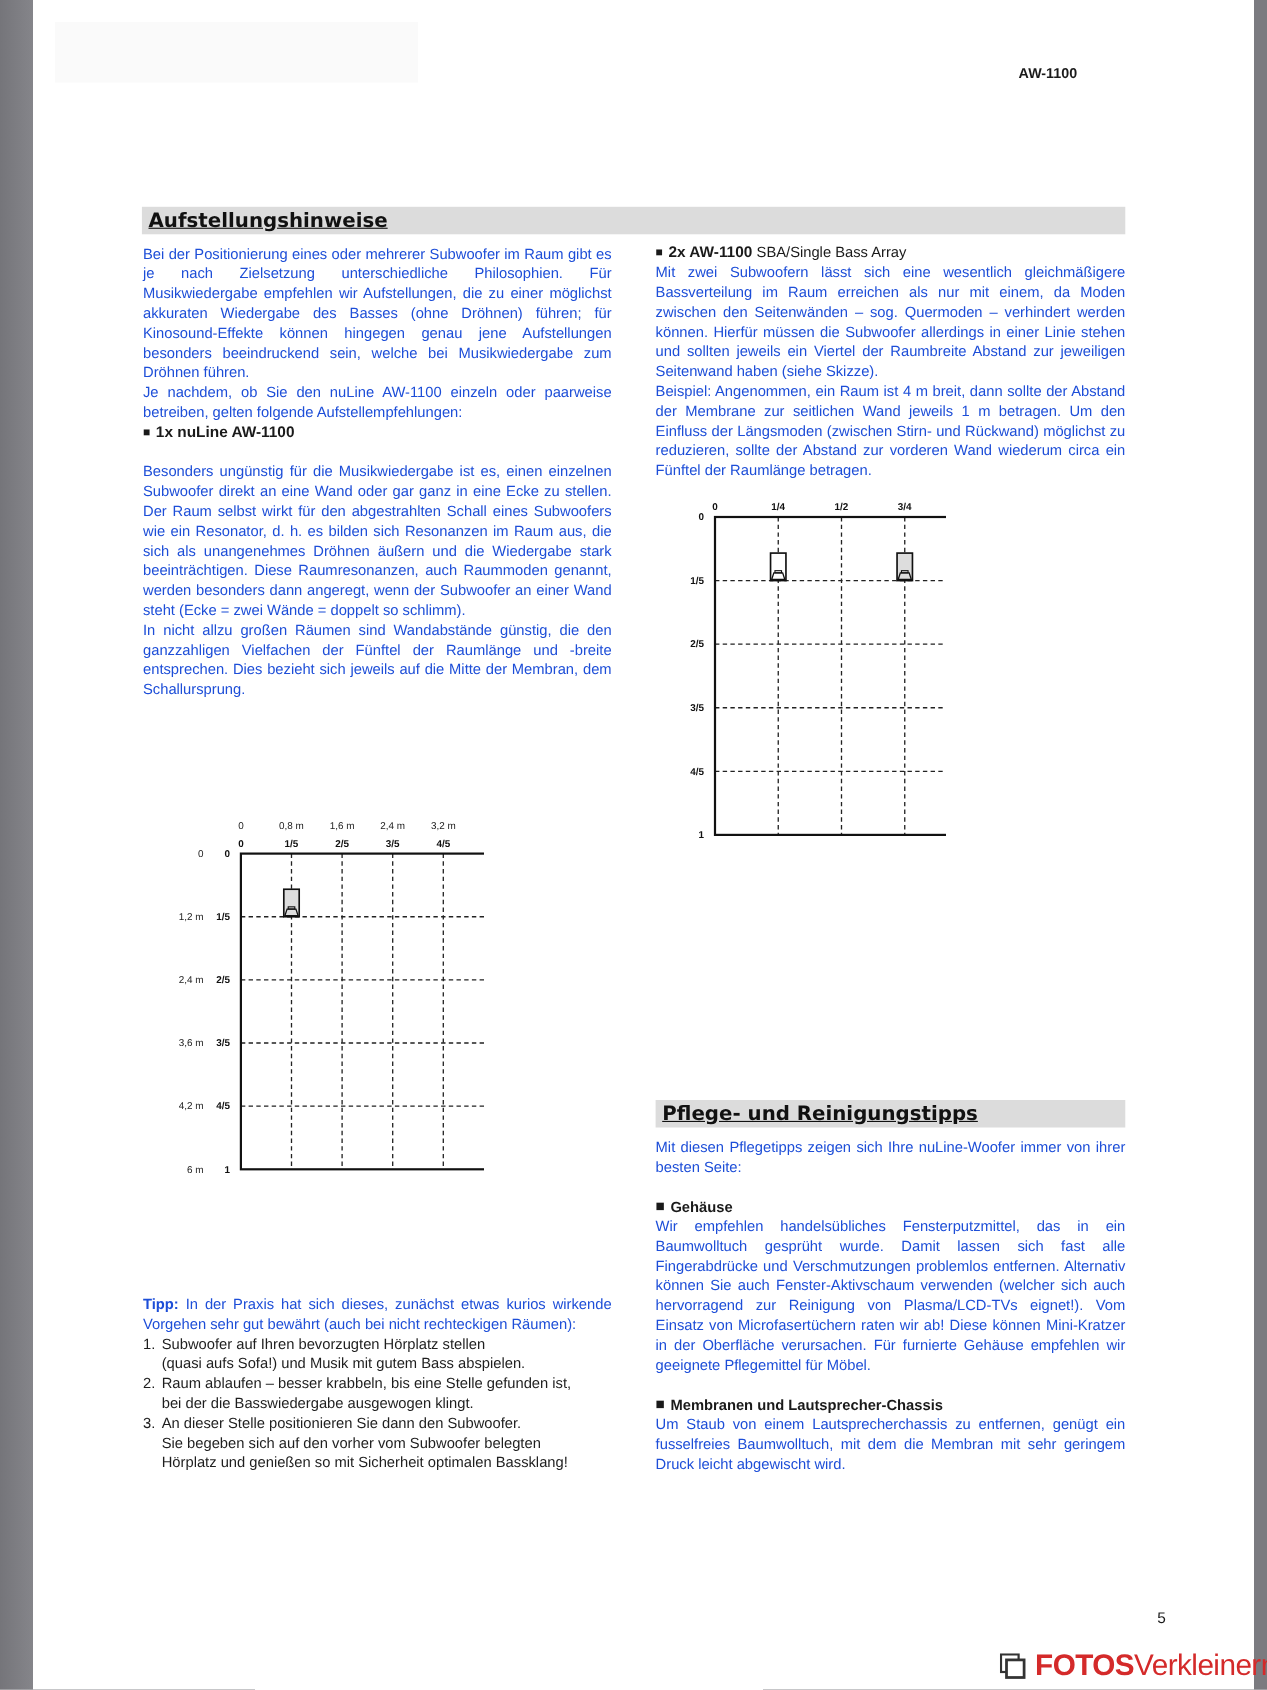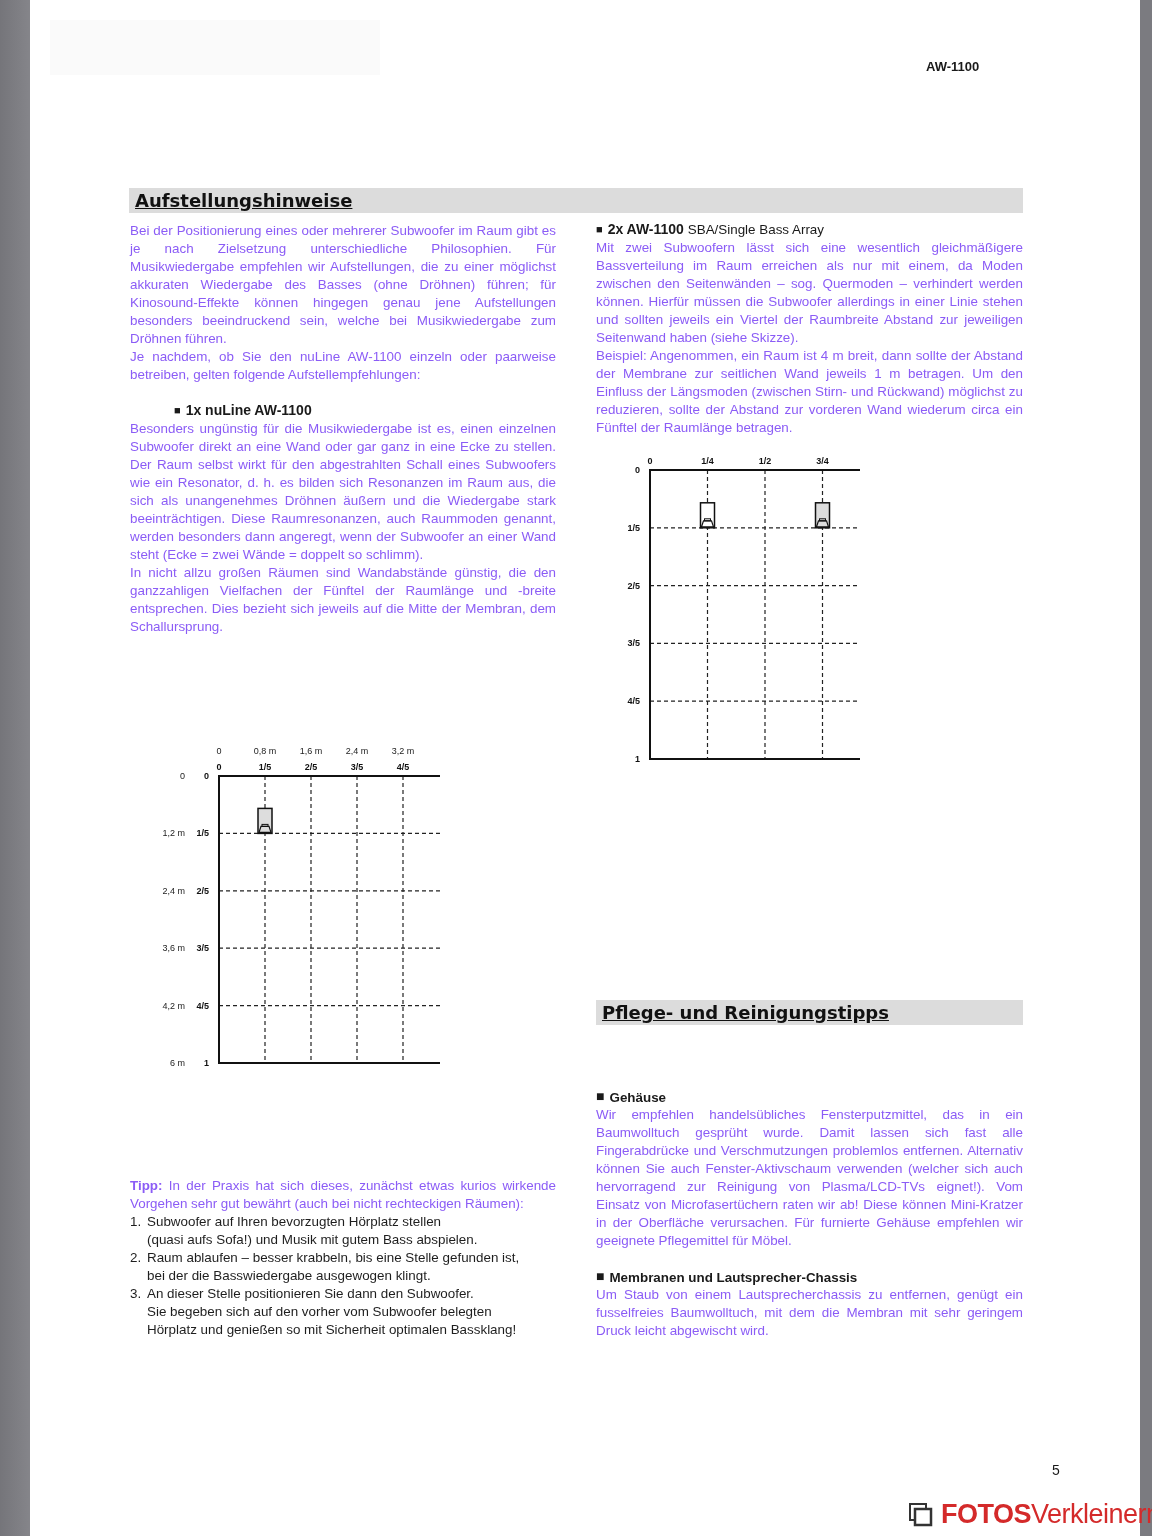--- a/index.html
+++ b/index.html
@@ -5,21 +5,21 @@
   html, body { margin:0; padding:0; }
   body { width:1152px; height:1536px; background:#7b7b80; position:relative; overflow:hidden;
          font-family:"Liberation Sans", sans-serif; color:#1a1a1a; }
   .sidebar-left { position:absolute; left:0; top:0; width:30px; height:1536px;
          background:linear-gradient(to right,#75757a,#85858a); }
   .sidebar-right { position:absolute; right:0; top:0; width:12px; height:1536px; background:#7b7b80; }
   .page { position:absolute; left:30px; top:0; width:1110px; height:1536px; background:#ffffff; }
   .header-code { position:absolute; left:896px; top:59px; font-weight:bold; font-size:13px; }
   .sec-heading { position:absolute; height:25px; background:#dcdcdc; font-family:"DejaVu Sans", sans-serif;
          font-weight:bold; font-size:18px; line-height:25px; padding-left:6px; box-sizing:border-box; color:#111;text-decoration:underline; }
-  .para { position:absolute; font-size:13.4px; line-height:18px; text-align:justify; color:#8b5cf6; }
+  .para { position:absolute; font-size:13.4px; line-height:18px; text-align:justify; color:#1d4ed8; }
   .para p { margin:0; }
   .para .last { text-align-last:left; }
   .sub-heading { position:absolute; font-size:14px; font-weight:bold; }
   .sub-heading .sq { font-size:11px; margin-right:5px; vertical-align:1px; }
   .sub-heading .normal { font-weight:normal; font-size:13.4px;margin-top:40px; }
   .tipp-list { position:absolute; font-size:13.4px; line-height:18px; color:#1e1e1e; }
   .tipp-list .item { display:flex; }
   .tipp-list .num { width:17px; flex:none; }
   .page-number { position:absolute; left:1022px; top:1462px; font-size:14px; }
   .watermark { position:absolute; left:873px; top:1499px; display:flex; align-items:center; gap:8px;padding-left:36px; }
@@ -41,21 +41,21 @@
 
   <div class="header-code">AW-1100</div>
 
   <div class="sec-heading" style="left:99px;top:188px;width:894px;">Aufstellungshinweise</div>
 
   <div class="para" style="left:100px;top:222px;width:426px;">
     <p class="last">Bei der Positionierung eines oder mehrerer Subwoofer im Raum gibt es je nach Zielsetzung unterschiedliche Philosophien. Für Musikwiedergabe empfehlen wir Aufstellungen, die zu einer möglichst akkuraten Wiedergabe des Basses (ohne Dröhnen) führen; für Kinosound-Effekte können hingegen genau jene Aufstellungen besonders beeindruckend sein, welche bei Musikwiedergabe zum Dröhnen führen.</p>
     <p class="last">Je nachdem, ob Sie den nuLine AW-1100 einzeln oder paarweise betreiben, gelten folgende Aufstellempfehlungen:</p>
   </div>
 
-  <div class="sub-heading" style="left:100px;top:402px;margin-left:44px;">
+  <div class="sub-heading" style="left:100px;top:384px;">
     <span class="sq">■</span><span>1x nuLine AW-1100</span>
   </div>
 
   <div class="para" style="left:100px;top:420px;width:426px;">
     <p class="last">Besonders ungünstig für die Musikwiedergabe ist es, einen einzelnen Subwoofer direkt an eine Wand oder gar ganz in eine Ecke zu stellen. Der Raum selbst wirkt für den abgestrahlten Schall eines Subwoofers wie ein Resonator, d. h. es bilden sich Resonanzen im Raum aus, die sich als unangenehmes Dröhnen äußern und die Wiedergabe stark beeinträchtigen. Diese Raumresonanzen, auch Raummoden genannt, werden besonders dann angeregt, wenn der Subwoofer an einer Wand steht (Ecke = zwei Wände = doppelt so schlimm).</p>
     <p class="last">In nicht allzu großen Räumen sind Wandabstände günstig, die den ganzzahligen Vielfachen der Fünftel der Raumlänge und -breite entsprechen. Dies bezieht sich jeweils auf die Mitte der Membran, dem Schallursprung.</p>
   </div>
 
   <svg id="diag1" style="position:absolute;left:90px;top:738px;" width="320" height="335">
       <line x1="145" y1="38" x2="145" y2="325" stroke="#222" stroke-width="1.2" stroke-dasharray="4,3"></line>
@@ -155,20 +155,23 @@
       </g>
       <g>
         <rect x="225.5" y="52.80000000000001" width="14" height="25" fill="#dddddd" stroke="#111" stroke-width="1.5"></rect>
         <path d="M226.5 76.80000000000001 L228.5 70.80000000000001 L236.5 70.80000000000001 L238.5 76.80000000000001 Z" fill="none" stroke="#111" stroke-width="1.2"></path>
         <rect x="229.5" y="68.80000000000001" width="6" height="2" fill="none" stroke="#111" stroke-width="1"></rect>
       </g>
     </svg>
 
   <div class="sec-heading" style="left:566px;top:1000px;width:427px;">Pflege- und Reinigungstipps</div>
 
+  <div class="para" style="left:566px;top:1034px;width:427px;">
+    <p class="last">Mit diesen Pflegetipps zeigen sich Ihre nuLine-Woofer immer von ihrer besten Seite:</p>
+  </div>
 
   <div class="sub-heading" style="left:566px;top:1088px;font-size:13.4px;">
     <span class="sq" style="font-size:14px;">■</span><span>Gehäuse</span>
   </div>
   <div class="para" style="left:566px;top:1106px;width:427px;">
     <p class="last">Wir empfehlen handelsübliches Fensterputzmittel, das in ein Baumwolltuch gesprüht wurde. Damit lassen sich fast alle Fingerabdrücke und Verschmutzungen problemlos entfernen. Alternativ können Sie auch Fenster-Aktivschaum verwenden (welcher sich auch hervorragend zur Reinigung von Plasma/LCD-TVs eignet!). Vom Einsatz von Microfasertüchern raten wir ab! Diese können Mini-Kratzer in der Oberfläche verursachen. Für furnierte Gehäuse empfehlen wir geeignete Pflegemittel für Möbel.</p>
   </div>
 
   <div class="sub-heading" style="left:566px;top:1268px;font-size:13.4px;">
     <span class="sq" style="font-size:14px;">■</span><span>Membranen und Lautsprecher-Chassis</span>

